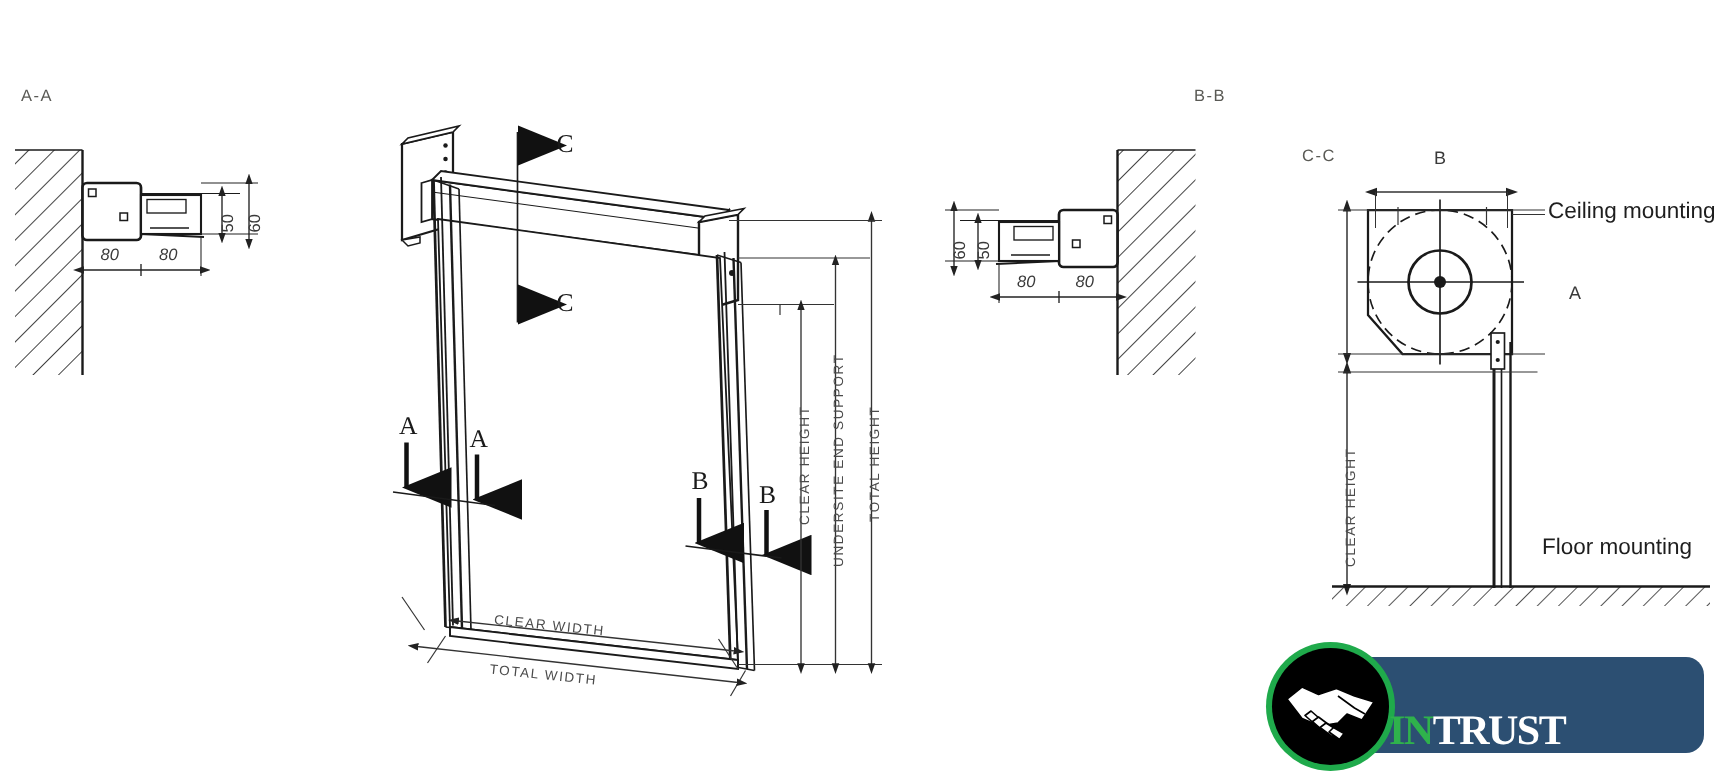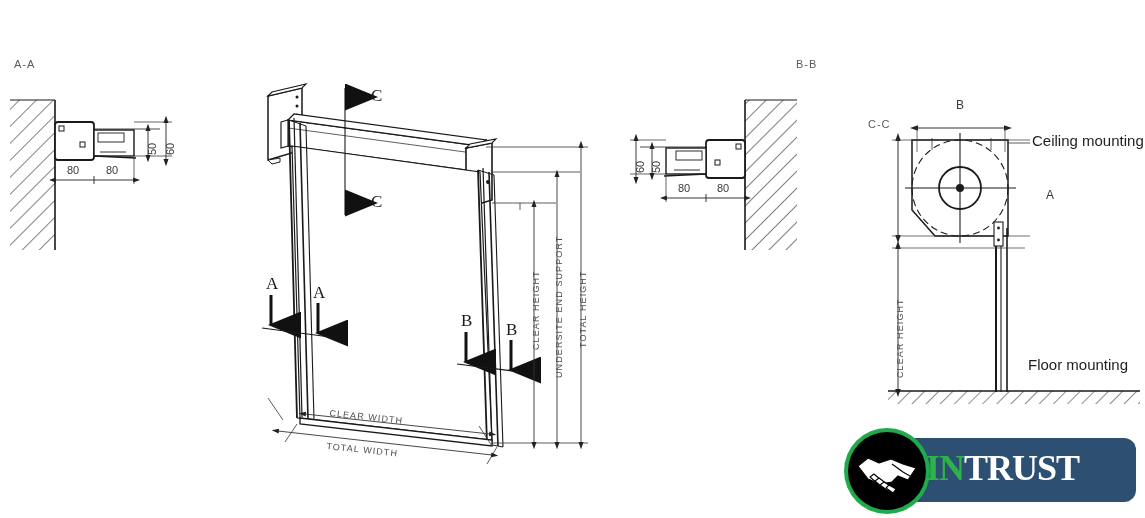--- a/index.html
+++ b/index.html
@@ -8,40 +8,40 @@
     width:1145px;height:518px;position:relative;overflow:hidden;
     font-family:"Liberation Sans", sans-serif;
     color:#1a1a1a;
   }
   .stage{position:absolute;left:0;top:0;width:1145px;height:518px;}
   svg.draw{position:absolute;left:0;top:0;width:1145px;height:518px;}
 
   .lbl{position:absolute;white-space:nowrap;font-family:"Liberation Sans", sans-serif;color:#2b2b2b;}
 
   .sec-title{font-size:11px;letter-spacing:1px;color:#5a5a55;}
-  .dim-num{font-size:11px;color:#3a3a3a;}
+  .dim-num{font-size:11px;color:#3a3a3a;font-style:italic;}
   .dim-num-v{font-size:11px;color:#3a3a3a;transform:rotate(-90deg);transform-origin:left top;}
   .mark{font-size:17px;color:#1a1a1a;font-family:"Liberation Serif", serif;}
   .mount-txt{font-size:15px;color:#1e1e1e;}
   .dimtext-v{font-size:9px;letter-spacing:1.1px;color:#4a4a4a;transform-origin:left top;}
   .calc-a{font-size:12px;color:#3a3a3a;}
 
   
   .logo{position:absolute;left:848px;top:432px;width:290px;height:78px;}
   .logo-plate{
     position:absolute;left:38px;top:6px;width:250px;height:64px;
     background:#2c4f72;border-radius:12px;
   }
   .logo-badge{
     position:absolute;left:0px;top:0px;width:78px;height:78px;border-radius:50%;
     background:#000000;box-shadow:0 0 0 4px #1faa4b;
   }
   .logo-text{
-    position:absolute;left:78px;top:12px;width:208px;height:48px;
-    font-family:"Liberation Serif", serif;font-weight:bold;font-size:36px;
+    position:absolute;left:78px;top:32px;width:208px;height:48px;
+    font-family:"Liberation Serif", serif;font-weight:bold;font-size:28px;
     letter-spacing:-1px;line-height:48px;
   }
   .logo-in{color:#2fb24c;}
   .logo-trust{color:#ffffff;}
 </style>
 </head>
 <body>
 
 <div class="stage">
 
@@ -238,21 +238,21 @@
   <div class="lbl dim-num" style="left:106px;top:164px;">80</div>
   <div class="lbl dim-num-v" style="left:146px;top:155px;">50</div>
   <div class="lbl dim-num-v" style="left:164px;top:155px;">60</div>
 
   <div class="lbl sec-title" style="left:772px;top:58px;margin-left:24px;">B-B</div>
   <div class="lbl dim-num" style="left:678px;top:182px;">80</div>
   <div class="lbl dim-num" style="left:717px;top:182px;">80</div>
   <div class="lbl dim-num-v" style="left:650px;top:173px;">50</div>
   <div class="lbl dim-num-v" style="left:634px;top:173px;">60</div>
 
-  <div class="lbl sec-title" style="left:868px;top:98px;margin-top:20px;">C-C</div>
+  <div class="lbl sec-title" style="left:868px;top:98px;">C-C</div>
   <div class="lbl calc-a" style="left:956px;top:98px;">B</div>
   <div class="lbl calc-a" style="left:1046px;top:188px;">A</div>
   <div class="lbl mount-txt" style="left:1032px;top:132px;">Ceiling mounting</div>
   <div class="lbl mount-txt" style="left:1028px;top:356px;">Floor mounting</div>
   <div class="lbl dimtext-v" style="left:895px;top:378px;transform:rotate(-90deg);">CLEAR HEIGHT</div>
 
   <div class="lbl mark" style="left:266px;top:274px;">A</div>
   <div class="lbl mark" style="left:313px;top:283px;">A</div>
   <div class="lbl mark" style="left:461px;top:311px;">B</div>
   <div class="lbl mark" style="left:506px;top:320px;">B</div>

